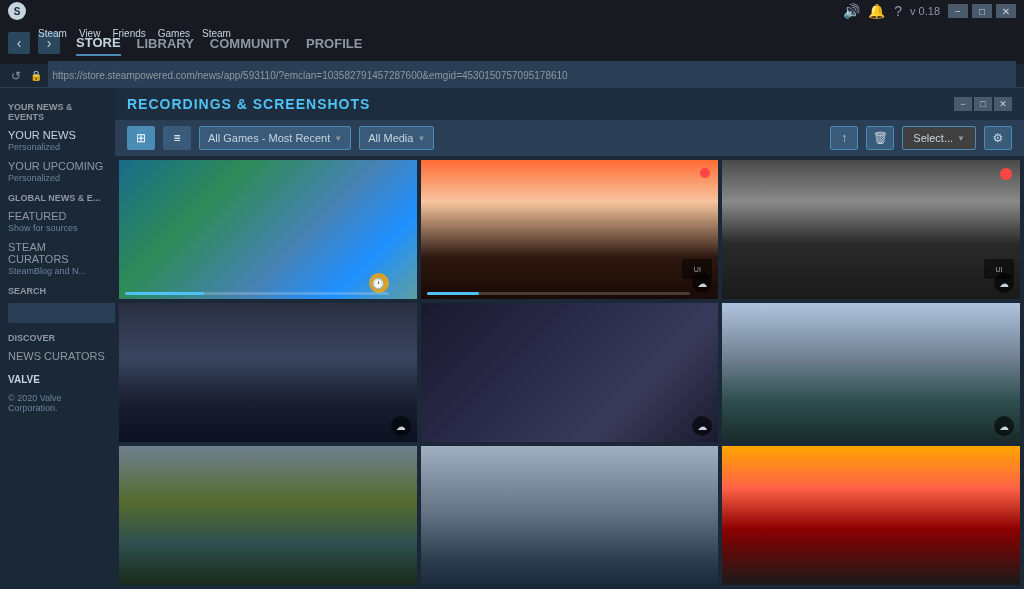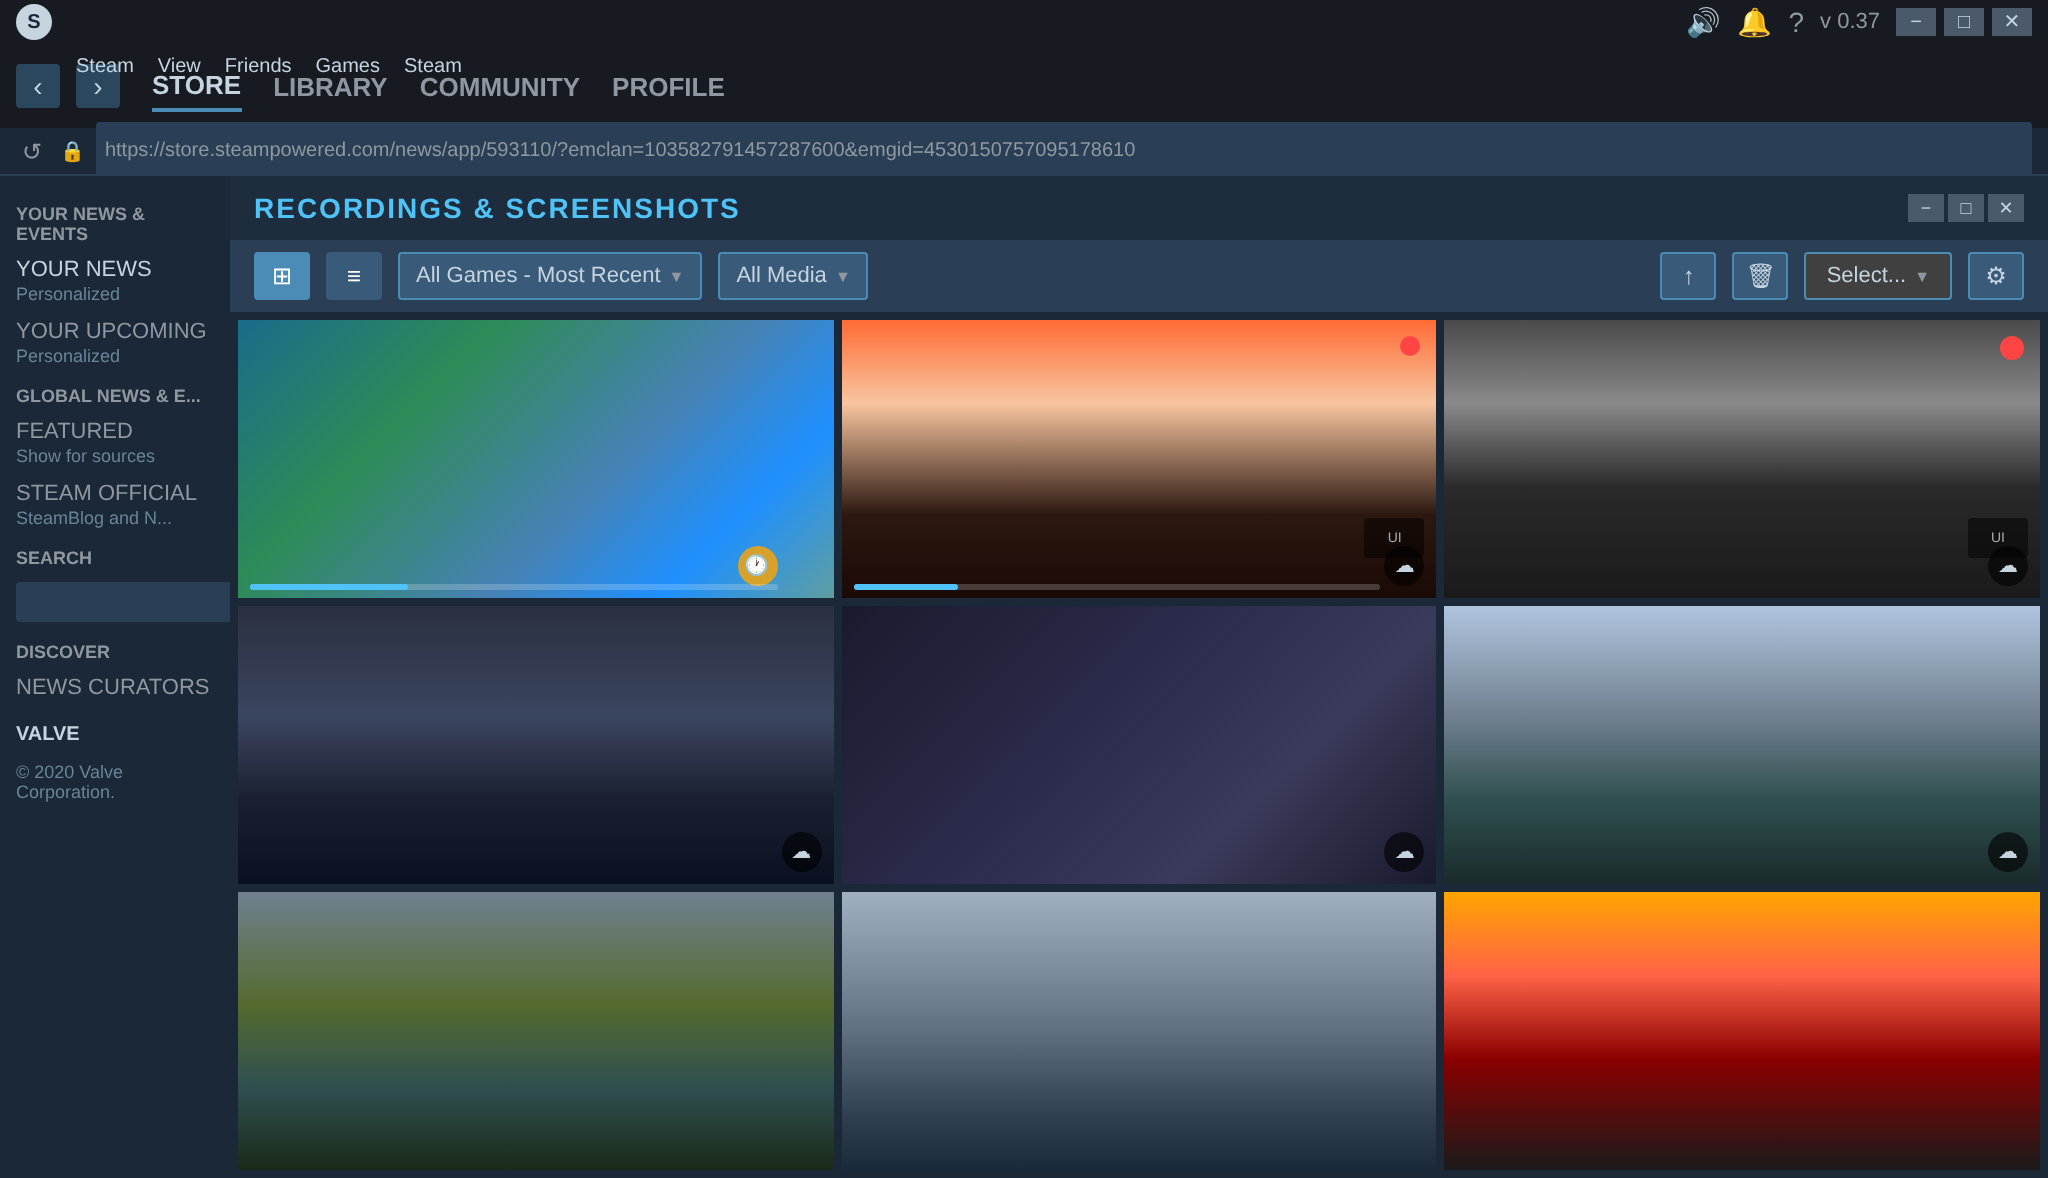--- a/index.html
+++ b/index.html
@@ -464,21 +464,21 @@
     <span class="menu-item">Steam</span>
     <span class="menu-item">View</span>
     <span class="menu-item">Friends</span>
     <span class="menu-item">Games</span>
     <span class="menu-item">Steam</span>
   </div>
   <div id="systemtray" style="position:static; margin-left:auto;">
     <span class="tray-icon">🔊</span>
     <span class="tray-icon">🔔</span>
     <span class="tray-icon">?</span>
-    <span class="tray-time">v 0.37</span>
+    <span class="tray-time">v 0.18</span>
   </div>
   <div id="titlebar-right">
     <button class="window-btn">−</button>
     <button class="window-btn">□</button>
     <button class="window-btn close">✕</button>
   </div>
 </div>
 
 <div id="navbar">
   <button class="nav-arrow">‹</button>
@@ -508,21 +508,21 @@
     <div class="sidebar-item">
       <span>YOUR UPCOMING</span>
       <span class="sub-text">Personalized</span>
     </div>
     <div class="sidebar-section-title">GLOBAL NEWS &amp; E...</div>
     <div class="sidebar-item">
       <span>FEATURED</span>
       <span class="sub-text">Show for sources</span>
     </div>
     <div class="sidebar-item">
-      <span>STEAM OFFICIAL</span>
+      <span>STEAM CURATORS</span>
       <span class="sub-text">SteamBlog and N...</span>
     </div>
     <div class="sidebar-section-title">SEARCH</div>
     <div class="sidebar-search">
       <input type="text" style="">
 
     </div>
     <div class="sidebar-section-title">DISCOVER</div>
     <div class="sidebar-item">
       <span>NEWS CURATORS</span>

